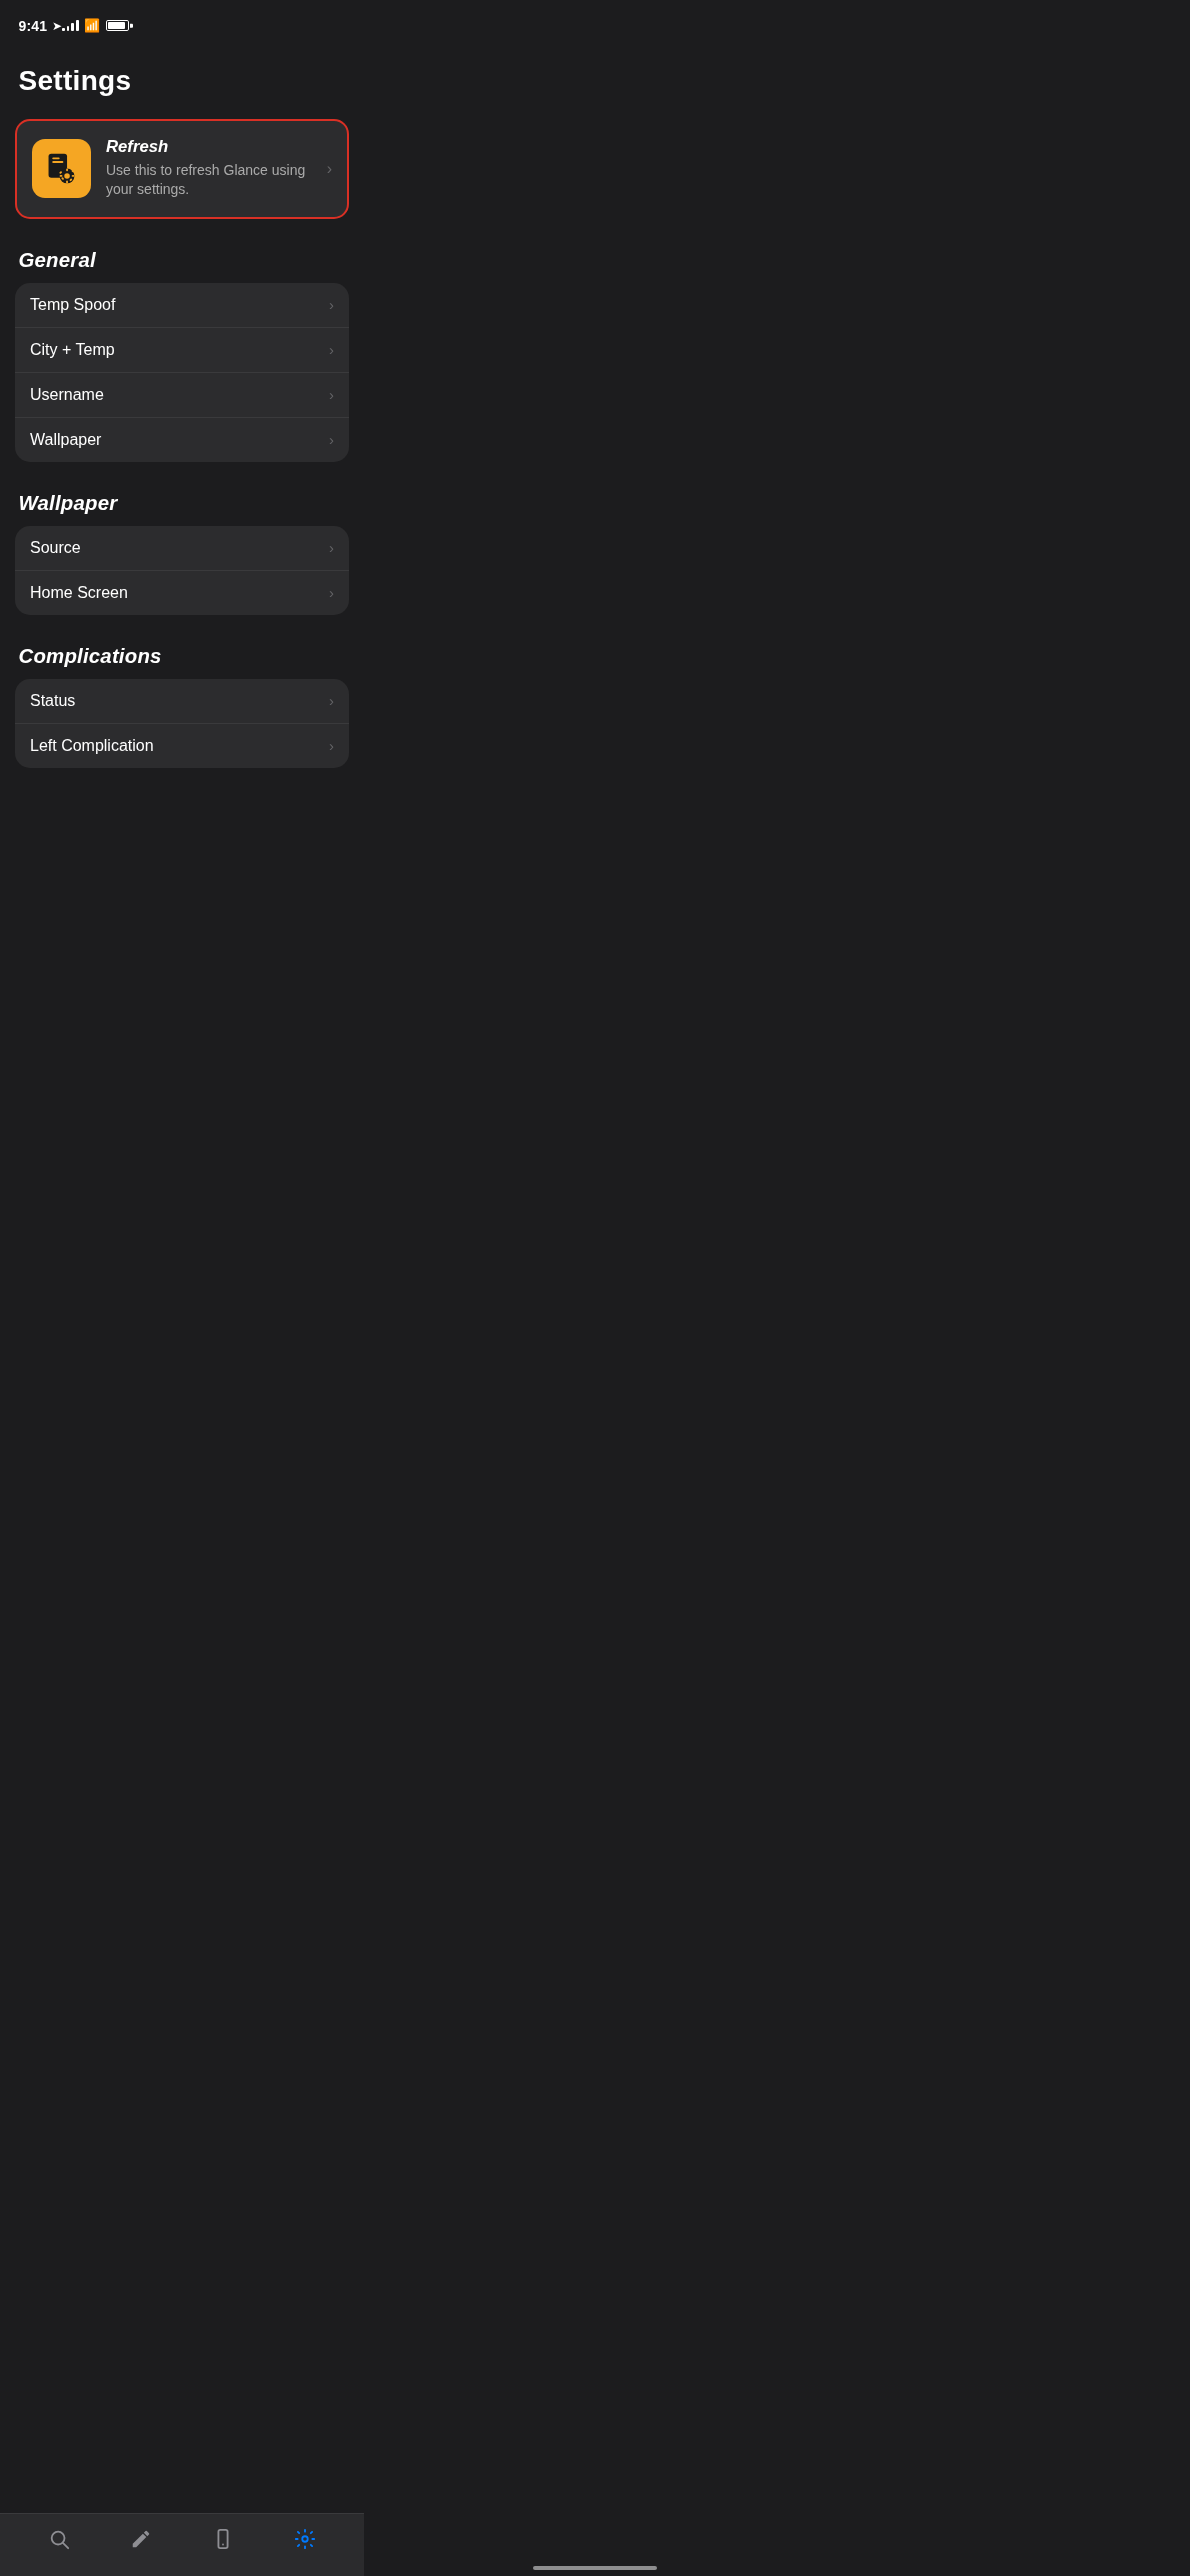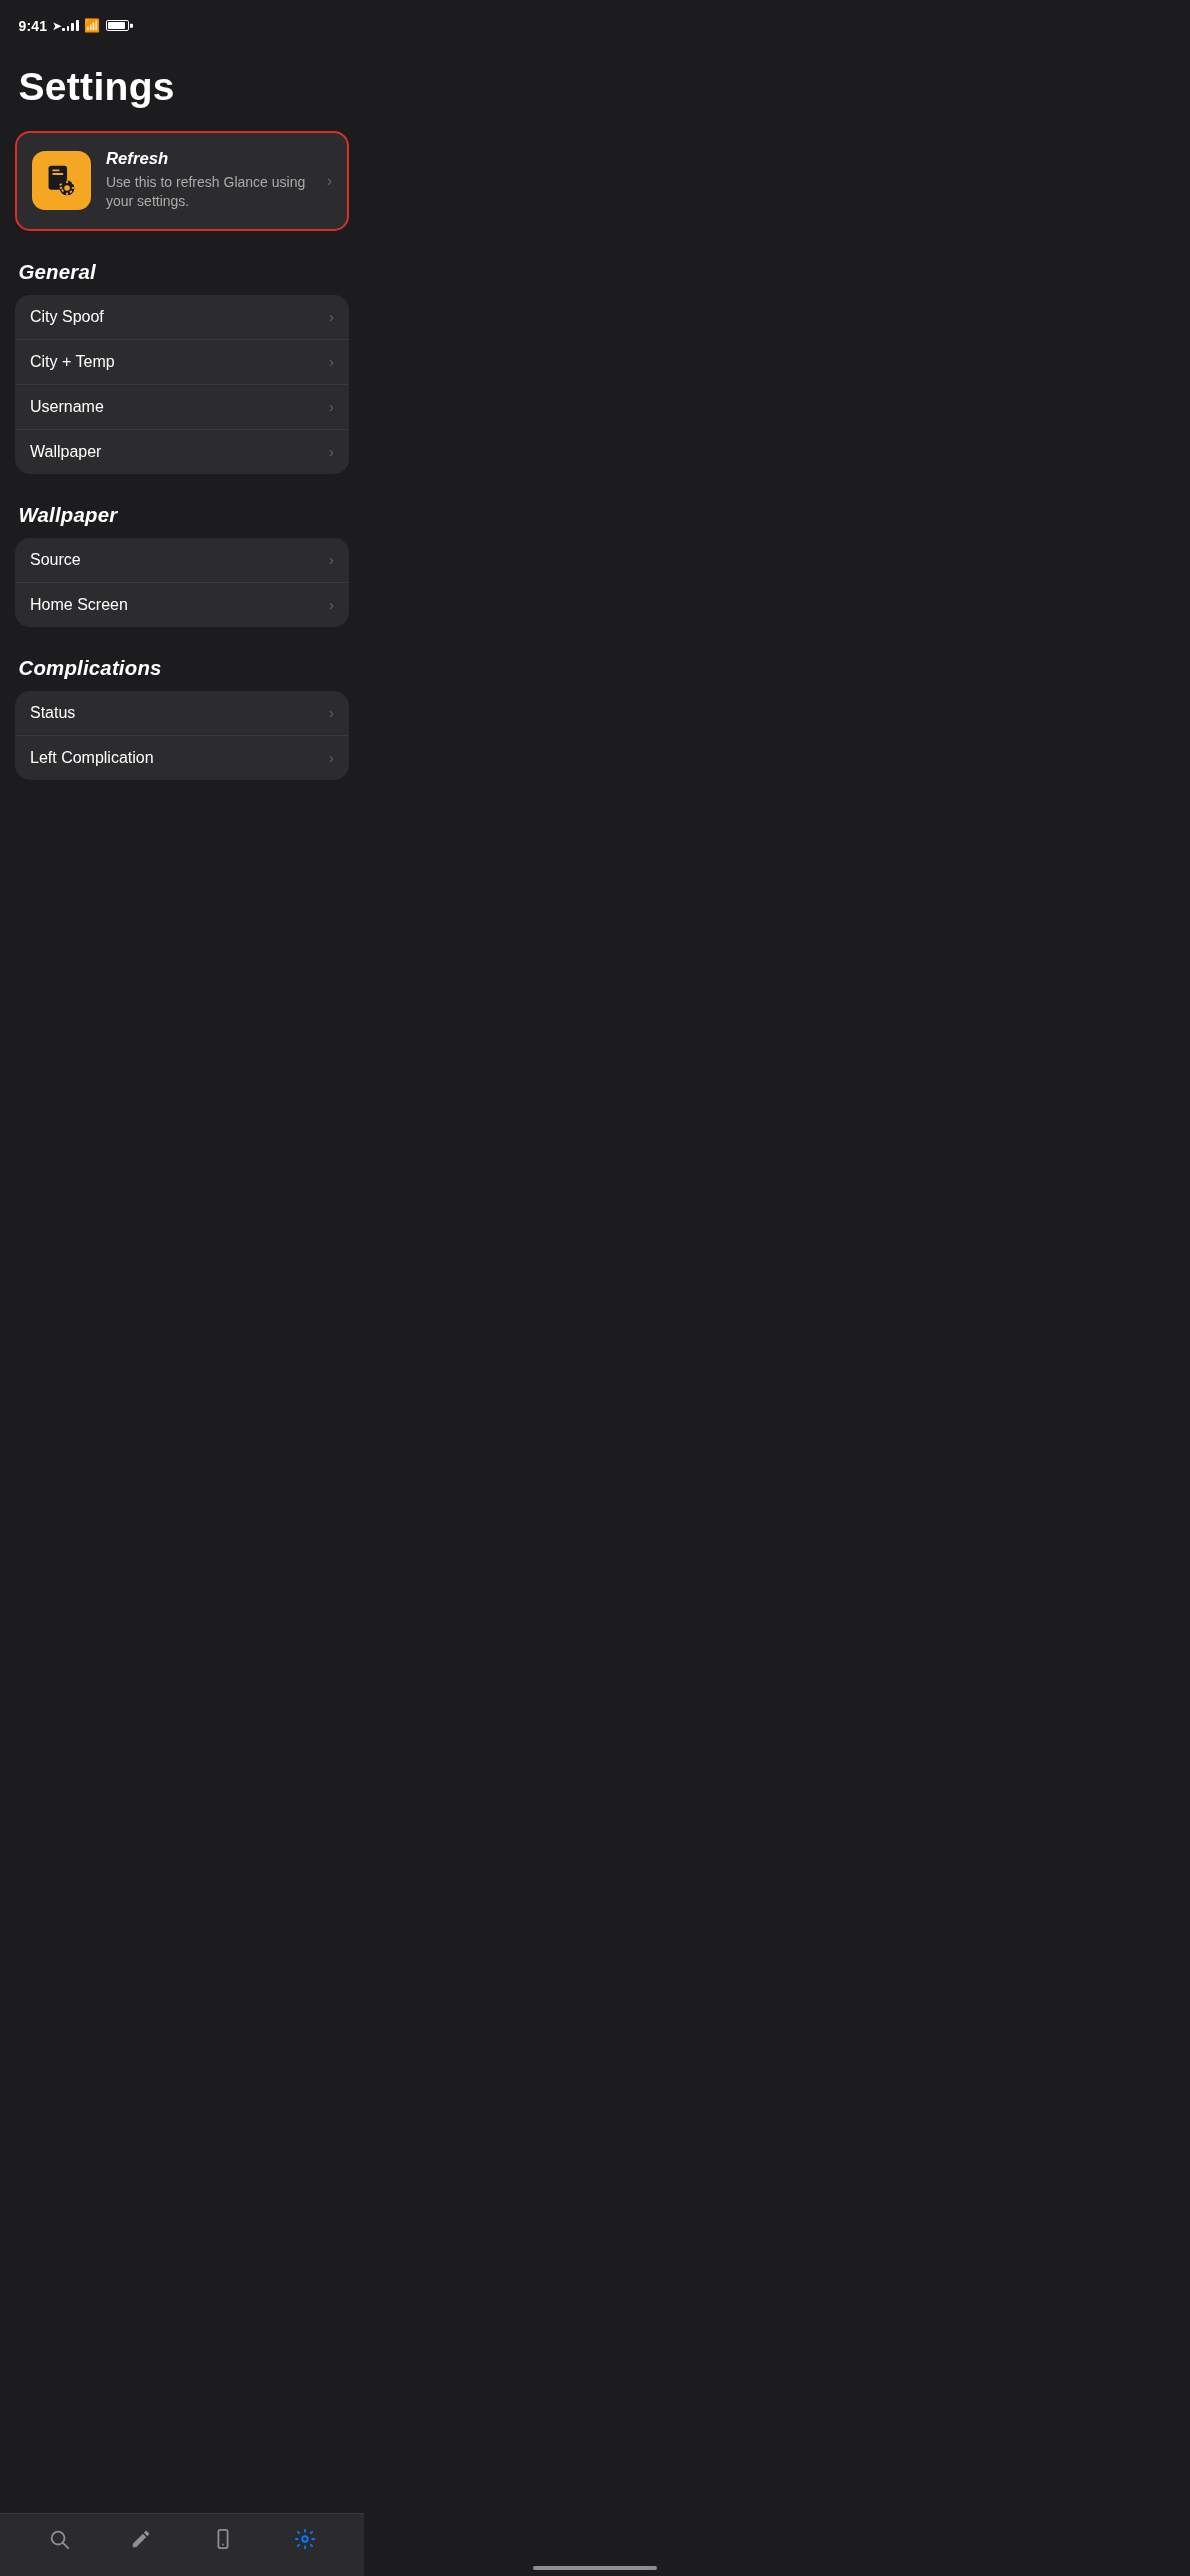--- a/index.html
+++ b/index.html
@@ -71,21 +71,21 @@
     }
 
     .battery-fill {
       background: white;
       height: 100%;
       width: 90%;
       border-radius: 0.9px;
     }
 
     .page-title {
-      font-size: 39px;
+      font-size: 28px;
       font-weight: 700;
       padding: 18.5px 18.5px 22px 18.5px;
       letter-spacing: 0.3px;
     }
 
     .refresh-card {
       margin: 0 15px 30px 15px;
       background: #2c2c2e;
       border-radius: 15px;
       border: 2.8px solid #d93025;
@@ -256,21 +256,21 @@
   <div class="refresh-text">
     <div class="refresh-title">Refresh</div>
     <div class="refresh-desc">Use this to refresh Glance using your settings.</div>
   </div>
   <span class="chevron-right">›</span>
 </div>
 
 <div class="section-title">General</div>
 <div class="list-group">
   <div class="list-item">
-    <span class="list-item-label">City Spoof</span>
+    <span class="list-item-label">Temp Spoof</span>
     <span class="list-item-chevron">›</span>
   </div>
   <div class="list-item">
     <span class="list-item-label">City + Temp</span>
     <span class="list-item-chevron">›</span>
   </div>
   <div class="list-item">
     <span class="list-item-label">Username</span>
     <span class="list-item-chevron">›</span>
   </div>

